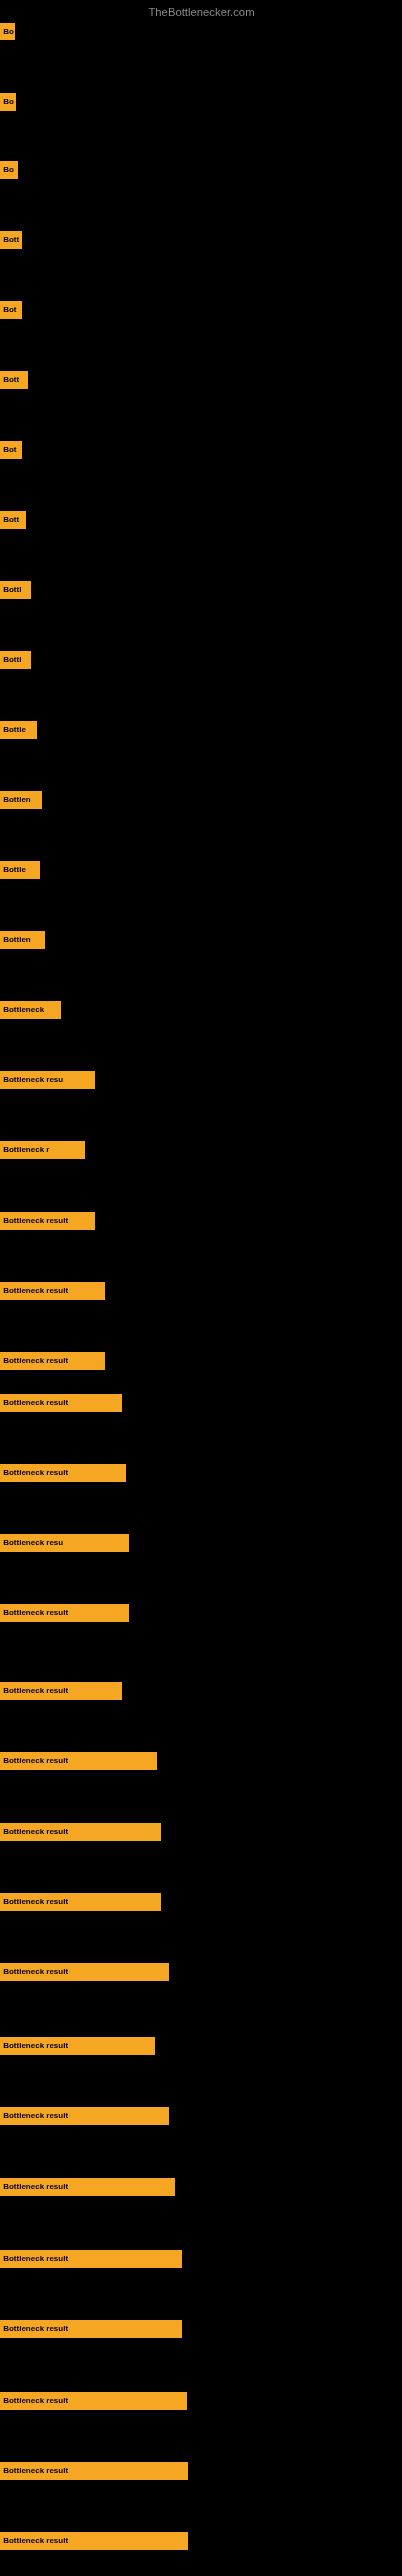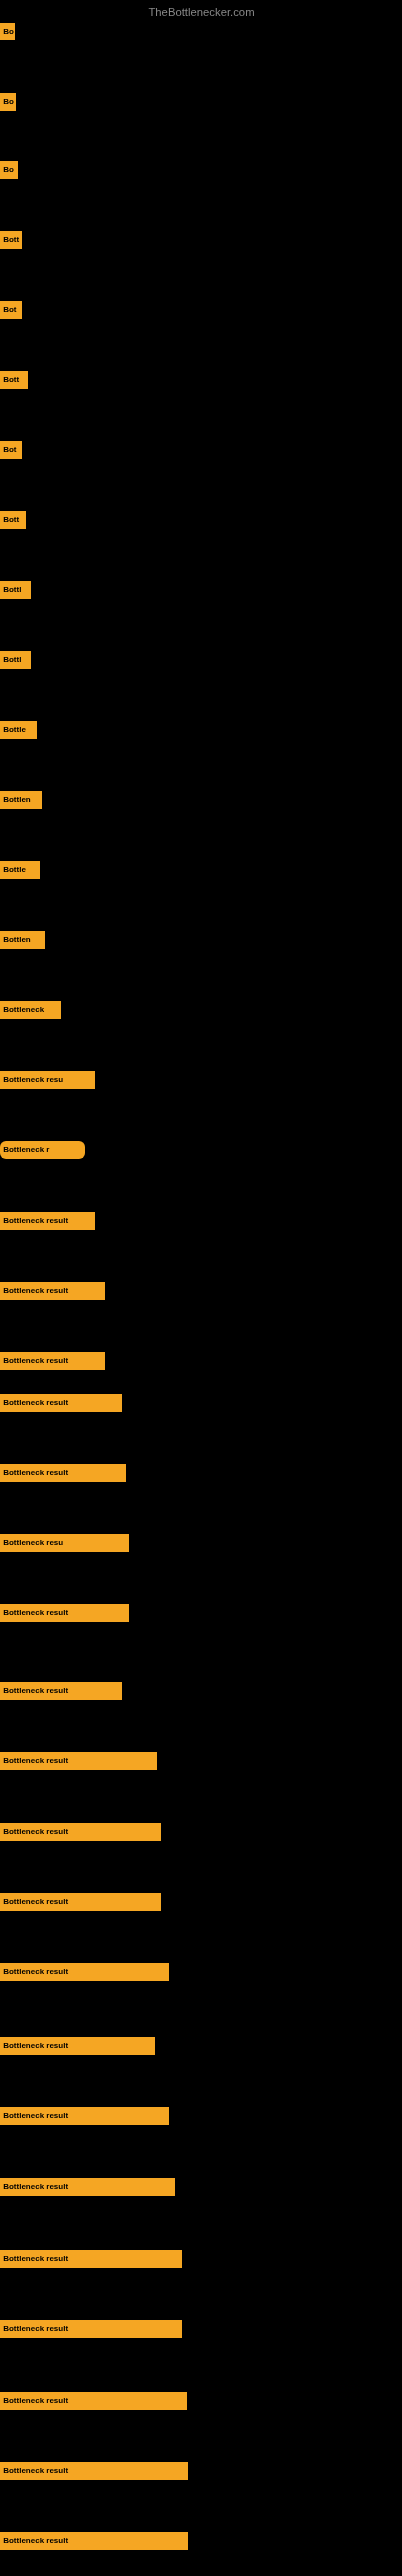--- a/index.html
+++ b/index.html
@@ -125,21 +125,21 @@
     <div class="bar" style="width: 61px;">
       <span class="bar-label">Bottleneck</span>
     </div>
   </div>
 <div class="bar-container" style="top: 1071px; width: 95px;">
     <div class="bar" style="width: 95px;">
       <span class="bar-label">Bottleneck resu</span>
     </div>
   </div>
 <div class="bar-container" style="top: 1141px; width: 85px;">
-    <div class="bar" style="width: 85px; border-radius: 6px;">
+    <div class="bar" style="width: 85px;">
       <span class="bar-label">Bottleneck r</span>
     </div>
   </div>
 <div class="bar-container" style="top: 1212px; width: 95px;">
     <div class="bar" style="width: 95px;">
       <span class="bar-label">Bottleneck result</span>
     </div>
   </div>
 <div class="bar-container" style="top: 1282px; width: 105px;">
     <div class="bar" style="width: 105px;">

